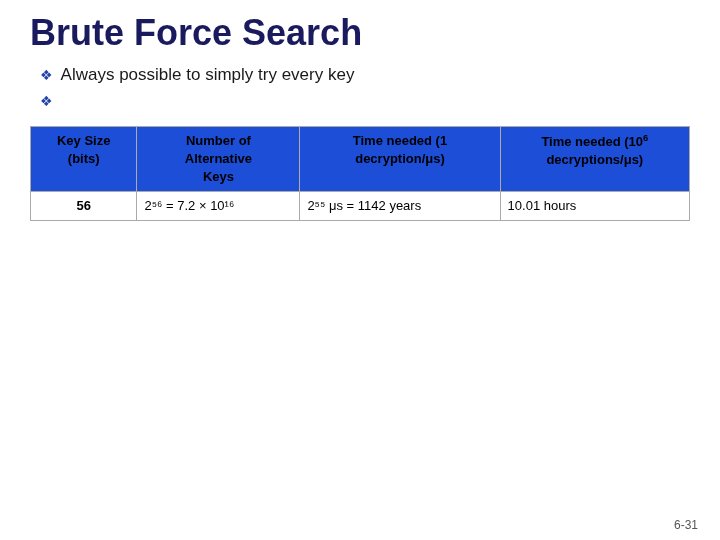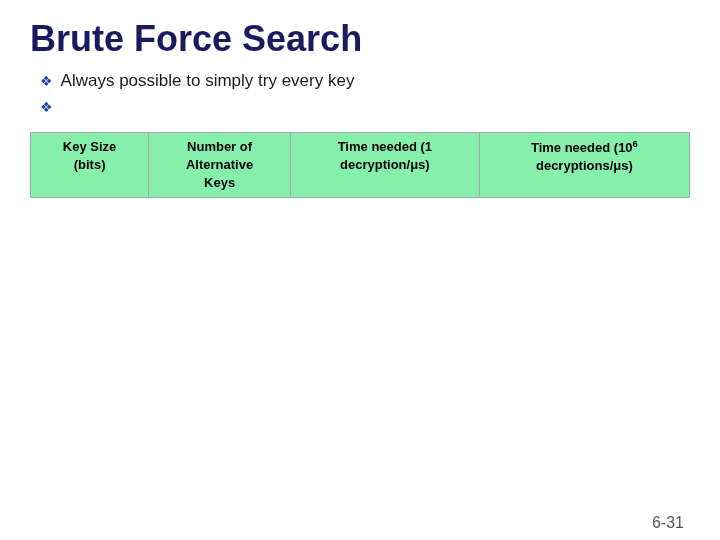--- a/index.html
+++ b/index.html
@@ -6,21 +6,21 @@
     body {
       width: 720px;
       height: 540px;
       background: #ffffff;
       font-family: Arial, sans-serif;
       overflow: hidden;
     }
     .slide {
       width: 720px;
       height: 540px;
-      padding: 18px 30px 10px 30px;
+      padding: 12px 30px 10px 30px;
       position: relative;
     }
     .title {
       font-size: 36px;
       font-weight: bold;
       color: #1a1a5e;
       margin-bottom: 8px;
     }
     .bullets {
       margin-bottom: 14px;
@@ -44,37 +44,37 @@
       border-collapse: collapse;
       font-size: 13px;
     }
     th, td {
       border: 1px solid #aaaaaa;
       padding: 5px 7px;
       vertical-align: top;
       line-height: 1.4;
     }
     th {
-      background: #86efac;
+      background: #1d4ed8;
       font-weight: bold;
       text-align: center;
       font-size: 13px;
     }
     td {
       background: #ffffff;
     }
     td:first-child {
       text-align: center;
       font-weight: bold;
     }
     .page-num {
       position: absolute;
       bottom: 8px;
-      right: 36px;
-      font-size: 16px;
+      right: 22px;
+      font-size: 12px;
       color: #555;
     }
     sup {
       font-size: 0.72em;
       vertical-align: super;
     }
   </style>
 </head>
 <body>
 
@@ -94,17 +94,23 @@
   <table>
     <thead>
       <tr>
         <th>Key Size<br>(bits)</th>
         <th>Number of<br>Alternative<br>Keys</th>
         <th>Time needed (1<br>decryption/μs)</th>
         <th>Time needed (10<sup>6</sup><br>decryptions/μs)</th>
       </tr>
     </thead>
     <tbody id="table-body">
+        <tr>
+          <td>56</td>
+          <td>2⁵⁶ = 7.2 × 10¹⁶</td>
+          <td>2⁵⁵ μs = 1142 years</td>
+          <td>10.01 hours</td>
+        </tr>
       </tbody>
   </table>
 
   <div class="page-num">6-31</div>
 </div>
 
 </body></html>

